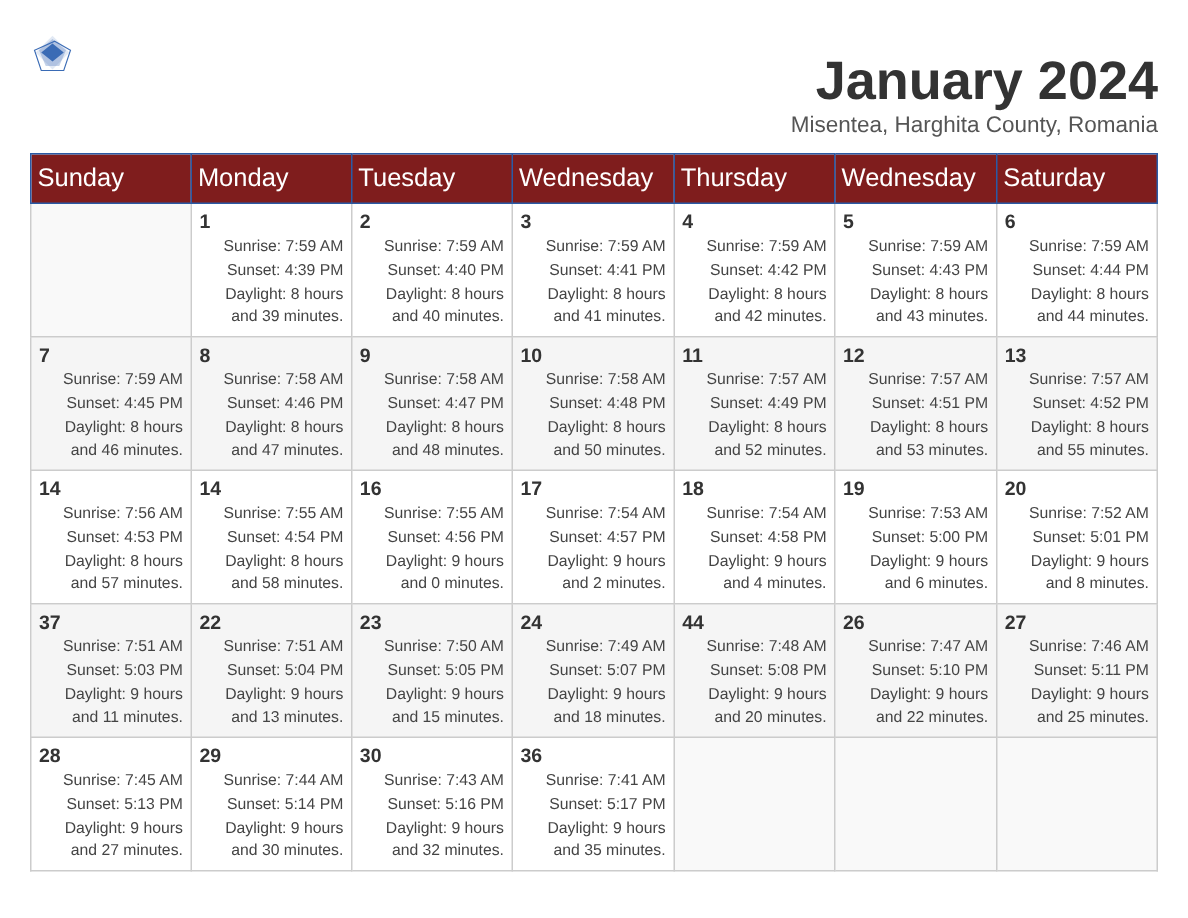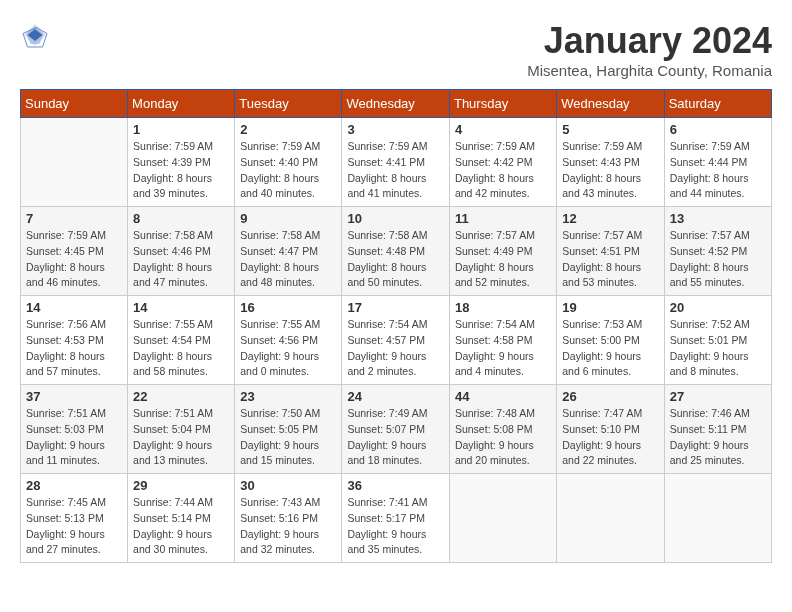--- a/index.html
+++ b/index.html
@@ -40,36 +40,37 @@
       width: 30px;
       height: 30px;
     }
     .title-section {
       text-align: right;
     }
     .month-title {
       font-size: 36px;
       font-weight: bold;
       color: #333;
+      margin-top: 13px;
     }
     .location {
       font-size: 15px;
       color: #555;
     }
     table {
       width: 100%;
       border-collapse: collapse;
       font-size: 11px;
     }
     th {
-      background-color: #c2410c;
+      background-color: #7f1d1d;
       color: #fff;
       padding: 6px 4px;
       text-align: left;
-      font-size: 13px;
+      font-size: 17px;
       font-weight: normal;
       border: 1px solid #2a5aa5;
     }
     td {
       vertical-align: top;
       padding: 4px 5px;
       border: 1px solid #ccc;
       width: 108px;
       min-height: 80px;
       background: #fff;
@@ -81,20 +82,21 @@
       font-size: 13px;
       font-weight: bold;
       color: #333;
       display: block;
       margin-bottom: 2px;
     }
     .day-info {
       color: #444;
       font-size: 10.5px;
       line-height: 1.5;
+      text-align: right;
     }
     .empty-cell {
       background: #f9f9f9;
     }
   </style>
 </head>
 <body>
 
 <div class="header">
   <div class="logo">

